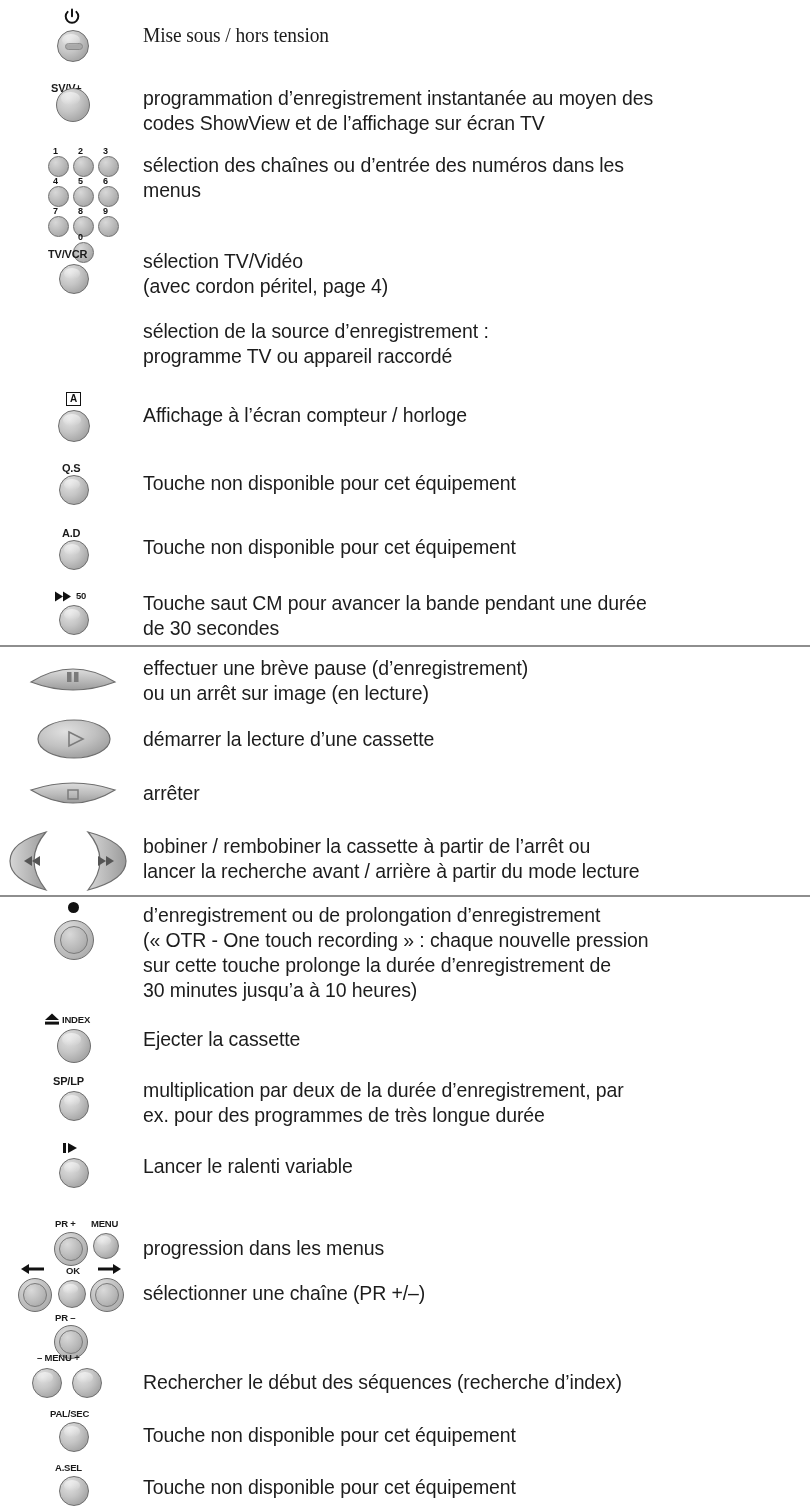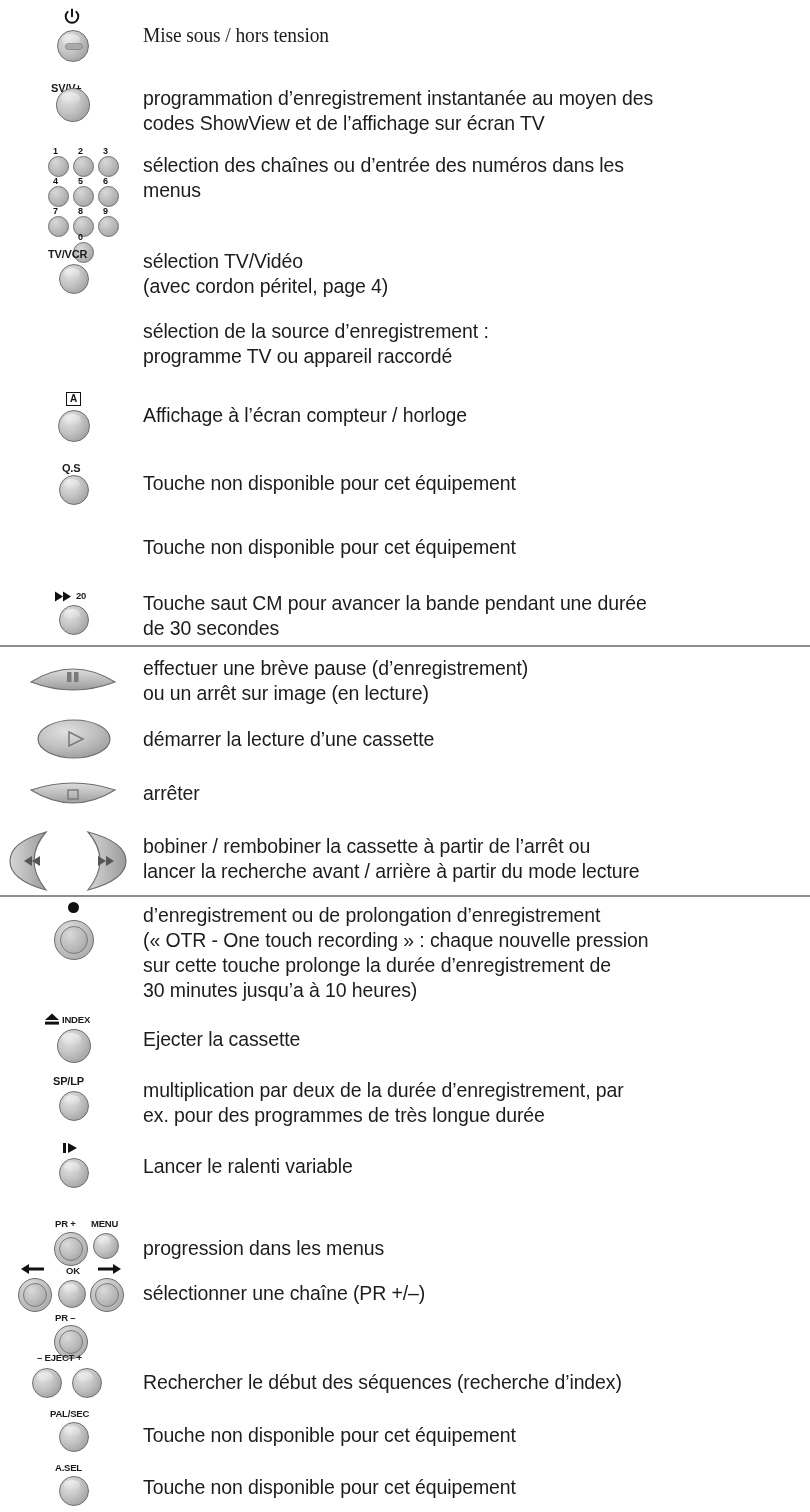--- a/index.html
+++ b/index.html
@@ -174,32 +174,36 @@
     <div class="btncol">
       <div class="lbl" style="left:62px;top:0px;">Q.S</div>
       <div class="btn" style="left:59px;top:13px;width:30px;height:30px;"></div>
     </div>
     <div class="desc" style="top:8px;">
       <span class="l">Touche non disponible pour cet équipement</span>
     </div>
   </div>
 
   <div class="row" style="top:527px;height:58px;">
+    <div class="btncol">
+      <div class="lbl" style="left:62px;top:0px;">A.D</div>
+      <div class="btn" style="left:59px;top:13px;width:30px;height:30px;"></div>
+    </div>
     <div class="desc" style="top:7px;">
       <span class="l">Touche non disponible pour cet équipement</span>
     </div>
   </div>
 
   <div class="row" style="top:590px;height:56px;">
     <div class="btncol">
       <svg style="position:absolute;left:55px;top:1px;width:20px;height:11px;" viewBox="0 0 20 11">
         <polygon points="0,0.5 8,5.5 0,10.5" fill="#111"></polygon>
         <polygon points="8,0.5 16,5.5 8,10.5" fill="#111"></polygon>
       </svg>
-      <div class="lbl sm" style="left:76px;top:0px;">20</div>
+      <div class="lbl sm" style="left:76px;top:0px;">50</div>
       <div class="btn" style="left:59px;top:15px;width:30px;height:30px;"></div>
     </div>
     <div class="desc" style="top:0px;">
       <span class="l">Touche saut CM pour avancer la bande pendant une durée</span>
       <span class="l">de 30 secondes</span>
     </div>
   </div>
 
   <div class="sep" style="top:645px;"></div>
 
@@ -386,21 +390,21 @@
     <div class="desc" style="top:17px;">
       <span class="l">progression dans les menus</span>
     </div>
     <div class="desc" style="top:62px;">
       <span class="l">sélectionner une chaîne (PR +/–)</span>
     </div>
   </div>
 
   <div class="row" style="top:1352px;height:52px;">
     <div class="btncol">
-      <div class="lbl sm" style="left:37px;top:0px;">– EJECT +</div>
+      <div class="lbl sm" style="left:37px;top:0px;">– MENU +</div>
       <div class="btn" style="left:32px;top:16px;width:30px;height:30px;"></div>
       <div class="btn" style="left:72px;top:16px;width:30px;height:30px;"></div>
     </div>
     <div class="desc" style="top:17px;">
       <span class="l">Rechercher le début des séquences (recherche d’index)</span>
     </div>
   </div>
 
   <div class="row" style="top:1408px;height:54px;">
     <div class="btncol">

